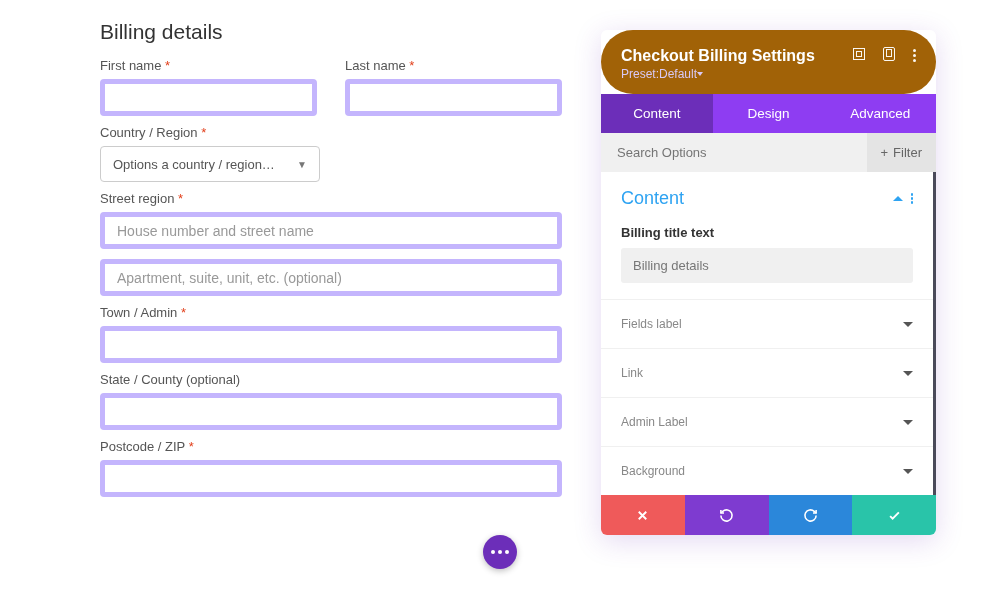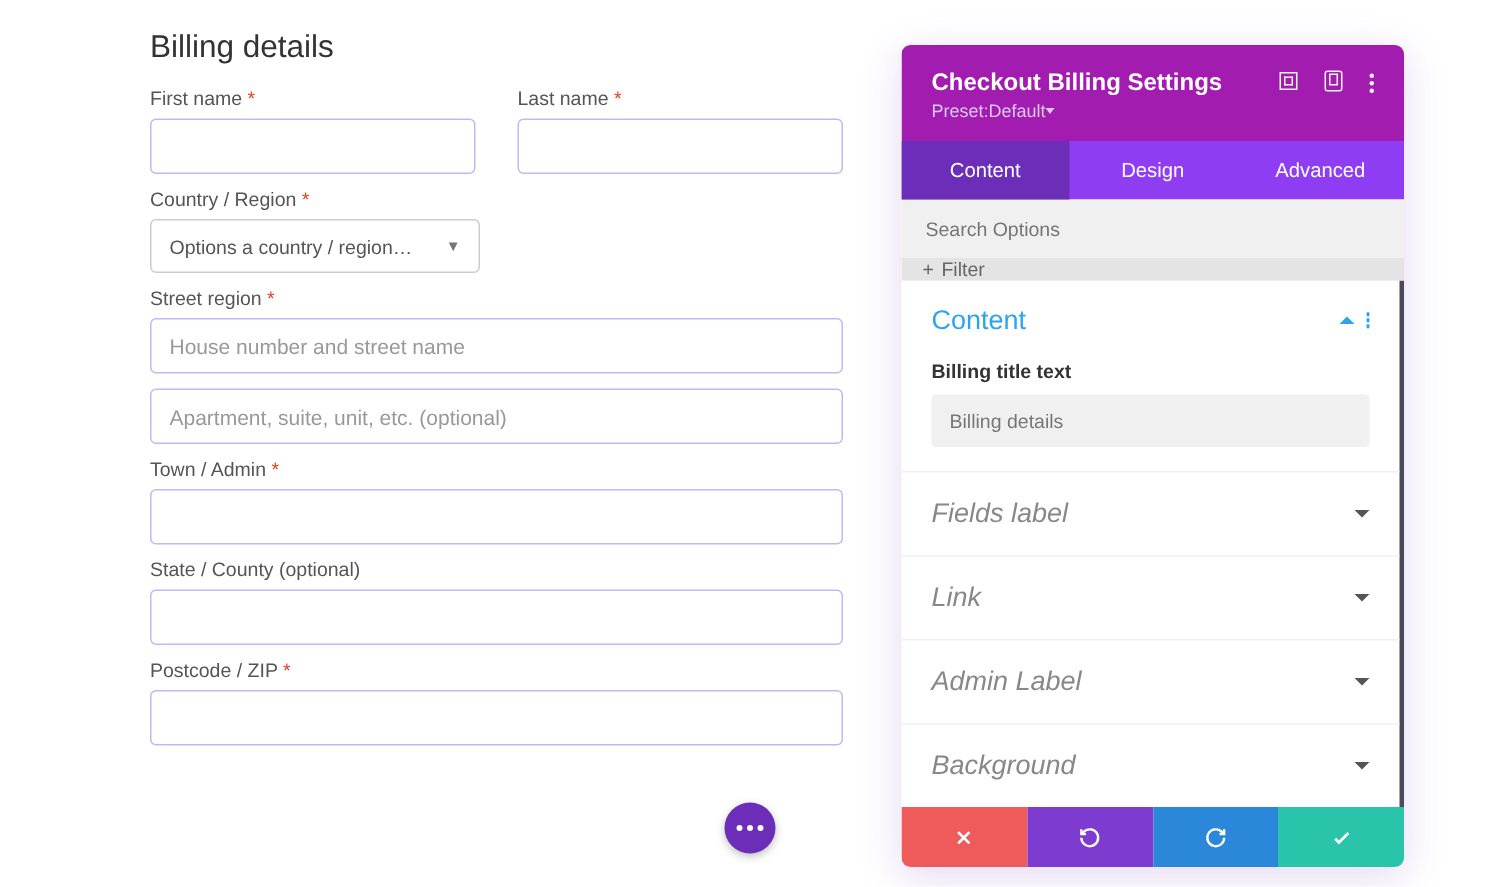--- a/index.html
+++ b/index.html
@@ -5,67 +5,67 @@
   * { box-sizing: border-box; margin: 0; padding: 0; }
   body { font-family: -apple-system, BlinkMacSystemFont, "Segoe UI", Arial, sans-serif; background: #fff; width: 1000px; height: 591px; position: relative; overflow: hidden; }
   
   .billing-form { position: absolute; left: 100px; top: 20px; width: 462px; }
   .billing-title { font-size: 21px; font-weight: 400; color: #333; margin-bottom: 14px; }
   .row { display: flex; gap: 28px; }
   .col { flex: 1; }
   .field { margin-bottom: 9px; }
   .label { font-size: 13px; color: #555; display: block; margin-bottom: 6px; }
   .req { color: #e2401c; }
-  .input { width: 100%; height: 37px; border: 1px solid #c4b5fd; border-radius: 4px; padding: 0 12px; font-size: 14px; background: #fff; }
+  .input { width: 100%; height: 37px; border: 5px solid #c4b5fd; border-radius: 4px; padding: 0 12px; font-size: 14px; background: #fff; }
   .select { width: 220px; height: 36px; border: 1px solid #ccc; border-radius: 4px; padding: 0 12px; font-size: 13px; color: #555; background: #fff; position: relative; display: flex; align-items: center; justify-content: space-between; }
   .sel-caret { font-size: 10px; color: #777; }
   .input::placeholder { color: #999; font-size: 14px; }
   .stacked { margin-top: 10px; }
   
   .fab { position: absolute; left: 483px; top: 535px; width: 34px; height: 34px; border-radius: 50%; background: #6c2eb9; display: flex; align-items: center; justify-content: center; color: #fff; box-shadow: 0 2px 6px rgba(0,0,0,0.25); }
   .fab-dots { display: flex; gap: 3px; }
   .fab-dots span { width: 4px; height: 4px; background: #fff; border-radius: 50%; display: block; }
   
   .panel { position: absolute; right: 64px; top: 30px; width: 335px; background: #fff; box-shadow: 0 6px 28px rgba(108,46,185,0.18); border-radius: 6px; overflow: hidden; }
-  .panel-header { background: #a21caf; padding: 17px 20px 13px; }
+  .panel-header { background: #a16207; padding: 17px 20px 13px; border-radius: 32px; }
   .ph-top { display: flex; align-items: flex-start; justify-content: space-between; }
   .ph-title { color: #fff; font-size: 16px; font-weight: 600; }
   .ph-icons { display: flex; gap: 18px; align-items: center; }
   .ph-icon { color: #fff; font-size: 13px; opacity: 0.95; }
   .expand-icon { width: 12px; height: 12px; border: 1.5px solid #fff; display: inline-block; position: relative; }
   .expand-icon::after { content: ''; position: absolute; inset: 2px; border: 1px dashed #fff; }
   .tablet-icon { width: 12px; height: 14px; border: 1.5px solid #fff; border-radius: 2px; display: inline-block; position: relative; }
   .tablet-icon::after { content: ''; position: absolute; left: 2px; right: 2px; top: 1px; bottom: 3px; border: 0.8px solid #fff; }
   .dots-icon { display: flex; flex-direction: column; gap: 2px; }
   .dots-icon span { width: 3px; height: 3px; background: #fff; border-radius: 50%; display: block; }
   .ph-preset { color: #d9c9f5; font-size: 12px; margin-top: 2px; display: flex; align-items: center; gap: 0; }
   .caret-down { width: 0; height: 0; border-left: 3px solid transparent; border-right: 3px solid transparent; border-top: 4px solid #d9c9f5; display: inline-block; }
   
   .tabs { background: #8e3df2; display: flex; }
   .tab { flex: 1; text-align: center; padding: 12px 0; color: #fff; font-size: 13.5px; cursor: pointer; }
   .tab.active { background: #6c2eb9; font-weight: 500; }
   
-  .search-row { display: flex; align-items: stretch; background: #f0f0f0; flex-direction: column; }
+  .search-row { display: flex; align-items: stretch; background: #f0f0f0; }
   .search-input { flex: 1; border: none; background: transparent; padding: 12px 16px; font-size: 13px; color: #888; outline: none; }
   .filter-btn { padding: 0 14px; display: flex; align-items: center; gap: 5px; color: #666; font-size: 13px; background: #e4e4e4; cursor: pointer; }
   
   .panel-body { background: #fff; border-right: 3px solid #4a4a5a; }
   .section-head { padding: 16px 20px; display: flex; justify-content: space-between; align-items: center; }
   .section-head.open .section-title { color: #2ea3f2; font-size: 18px; }
   .sh-icons { display: flex; gap: 8px; align-items: center; color: #2ea3f2; }
   .chev-up { width: 0; height: 0; border-left: 5px solid transparent; border-right: 5px solid transparent; border-bottom: 5px solid #2ea3f2; }
   .sh-more { display: flex; flex-direction: column; gap: 1.5px; }
   .sh-more span { width: 2.5px; height: 2.5px; background: #2ea3f2; border-radius: 50%; }
   
   .subsection { padding: 0 20px 16px; }
   .sub-label { font-size: 13px; color: #333; font-weight: 600; margin-bottom: 8px; }
   .sub-input { width: 100%; background: #f0f0f0; border: none; border-radius: 3px; padding: 10px 12px; font-size: 13px; color: #777; }
   
   .acc-item { padding: 17px 20px; display: flex; justify-content: space-between; align-items: center; border-top: 0.5px solid #f0f0f0; }
-  .acc-title { color: #888; font-size: 18px; font-style: italic; }
+  .acc-title { color: #888; font-size: 12px; }
   .chev-down { width: 0; height: 0; border-left: 5px solid transparent; border-right: 5px solid transparent; border-top: 5px solid #555; }
   
   .actions { display: flex; }
   .act-btn { flex: 1; height: 40px; display: flex; align-items: center; justify-content: center; color: #fff; font-size: 16px; cursor: pointer; }
   .act-red { background: #ef5a5a; }
   .act-purple { background: #7e3bd0; }
   .act-blue { background: #2b87da; }
   .act-green { background: #29c4a9; }
   
   svg.ico { width: 15px; height: 15px; }

